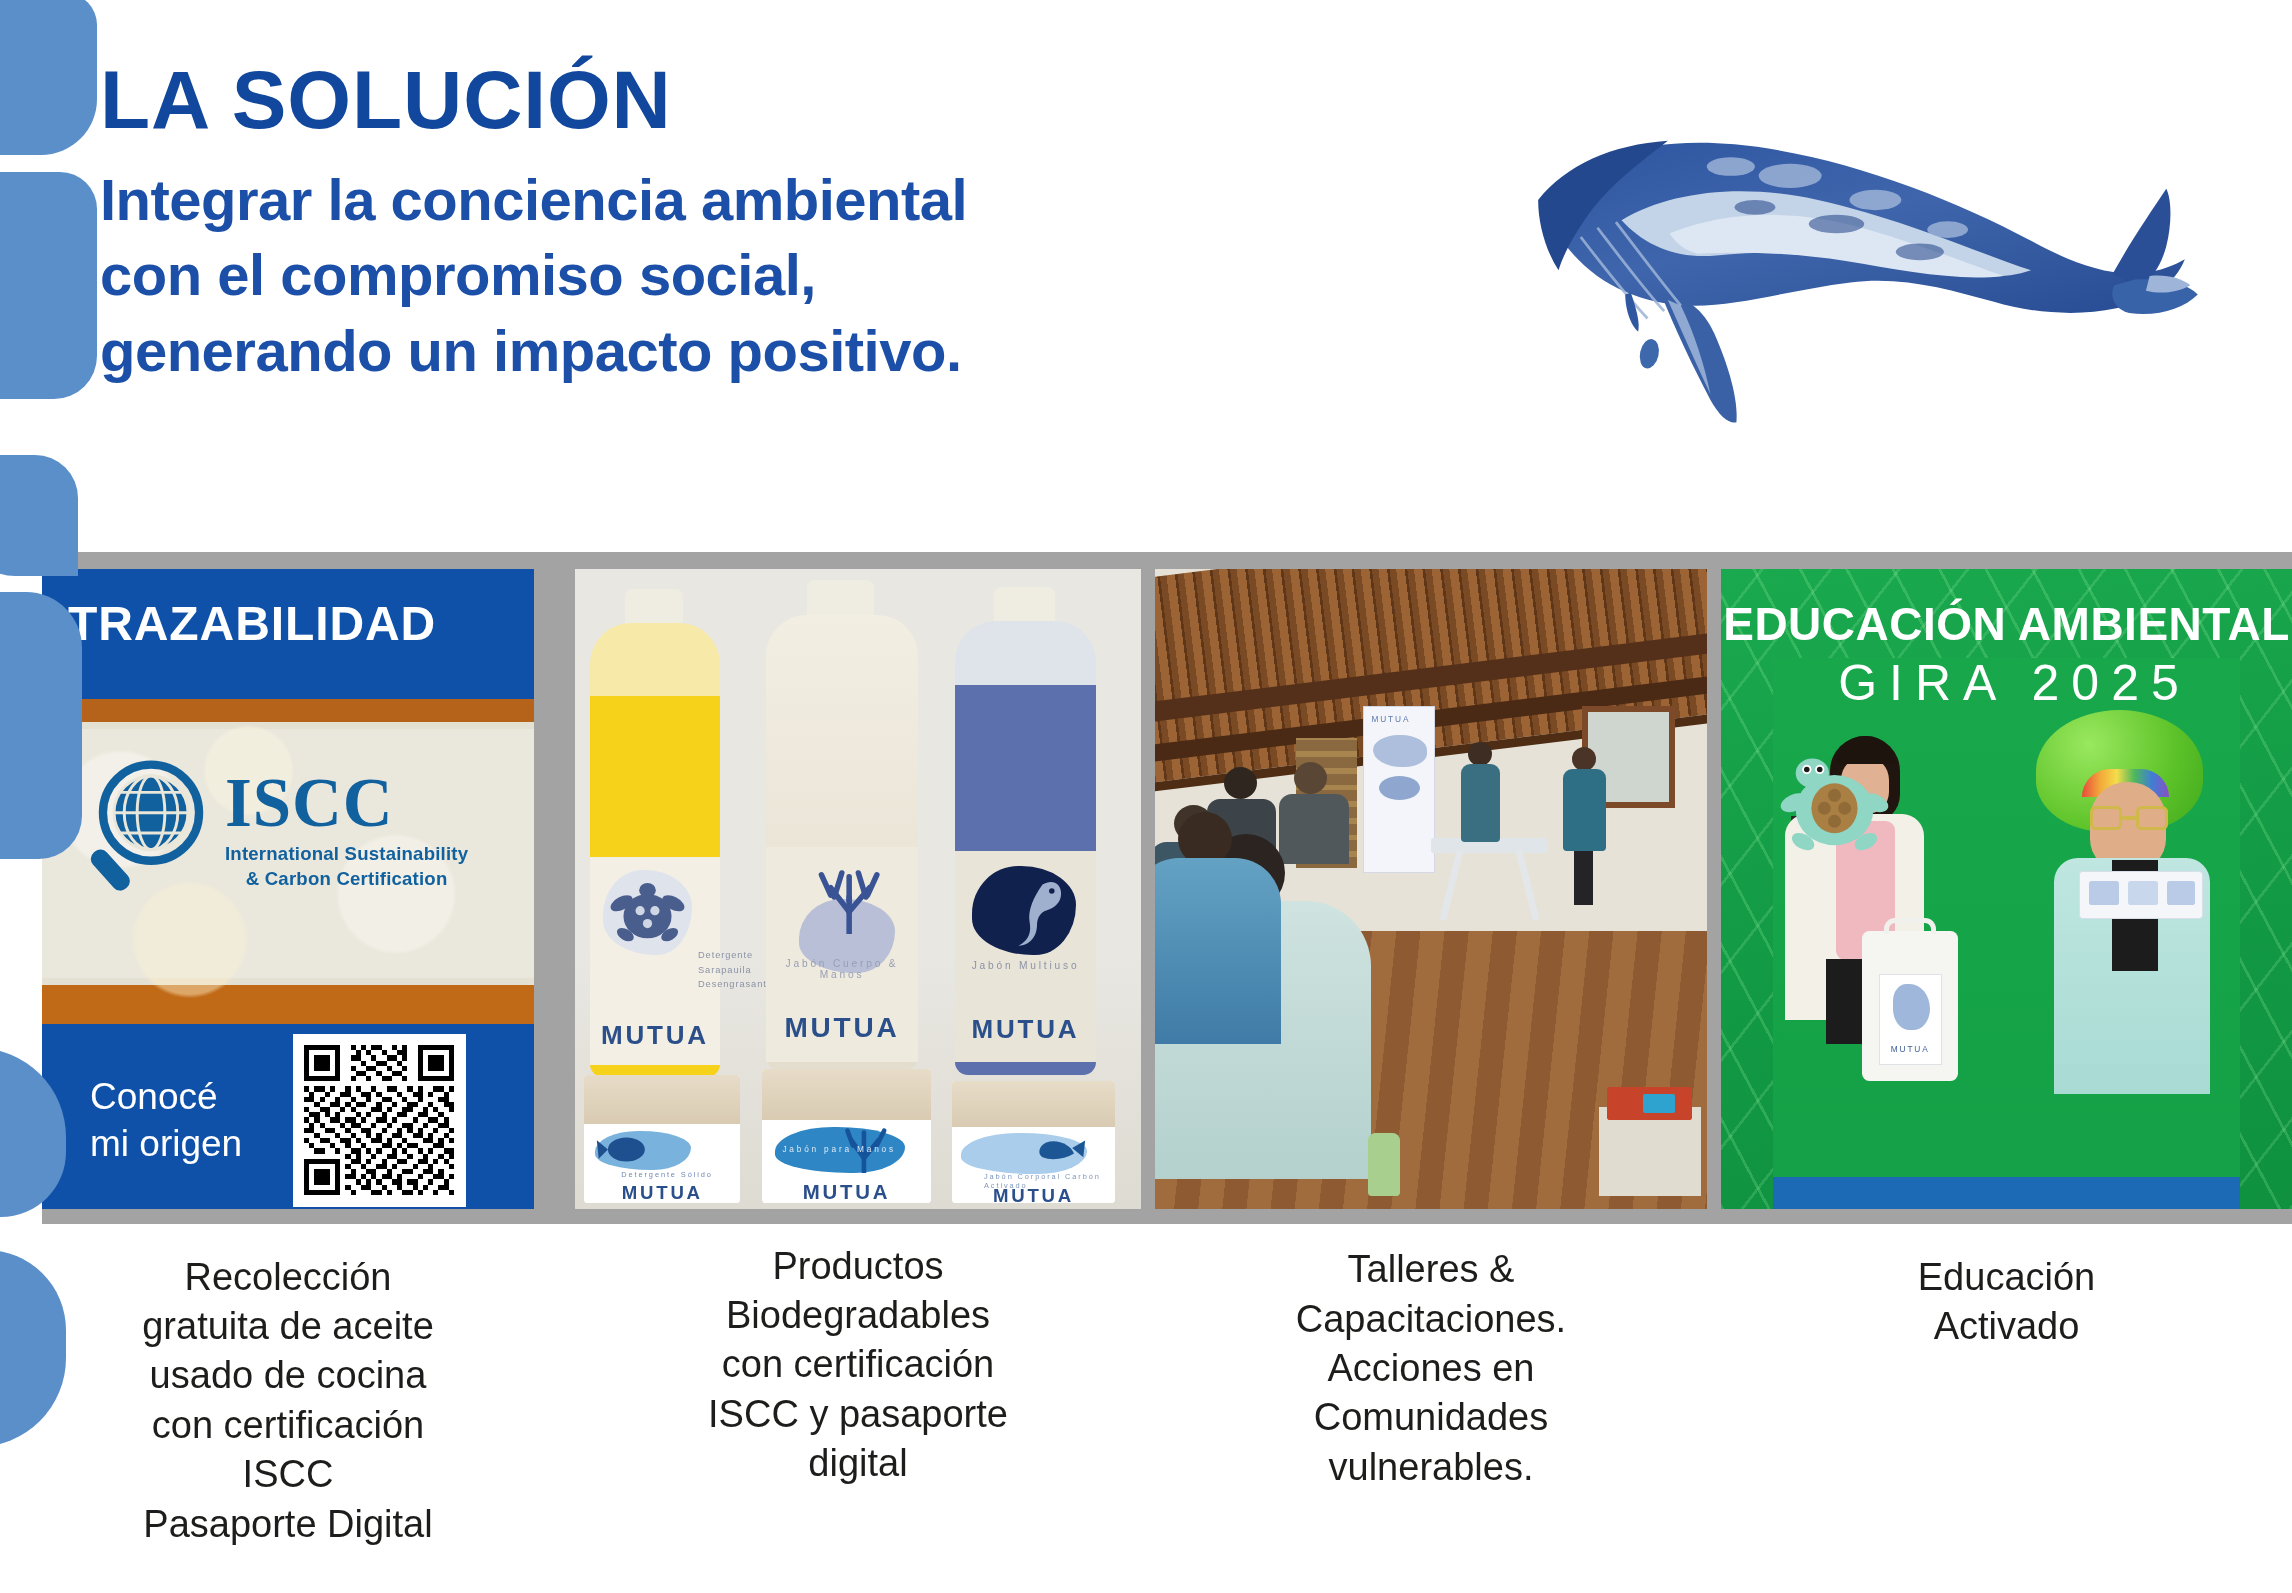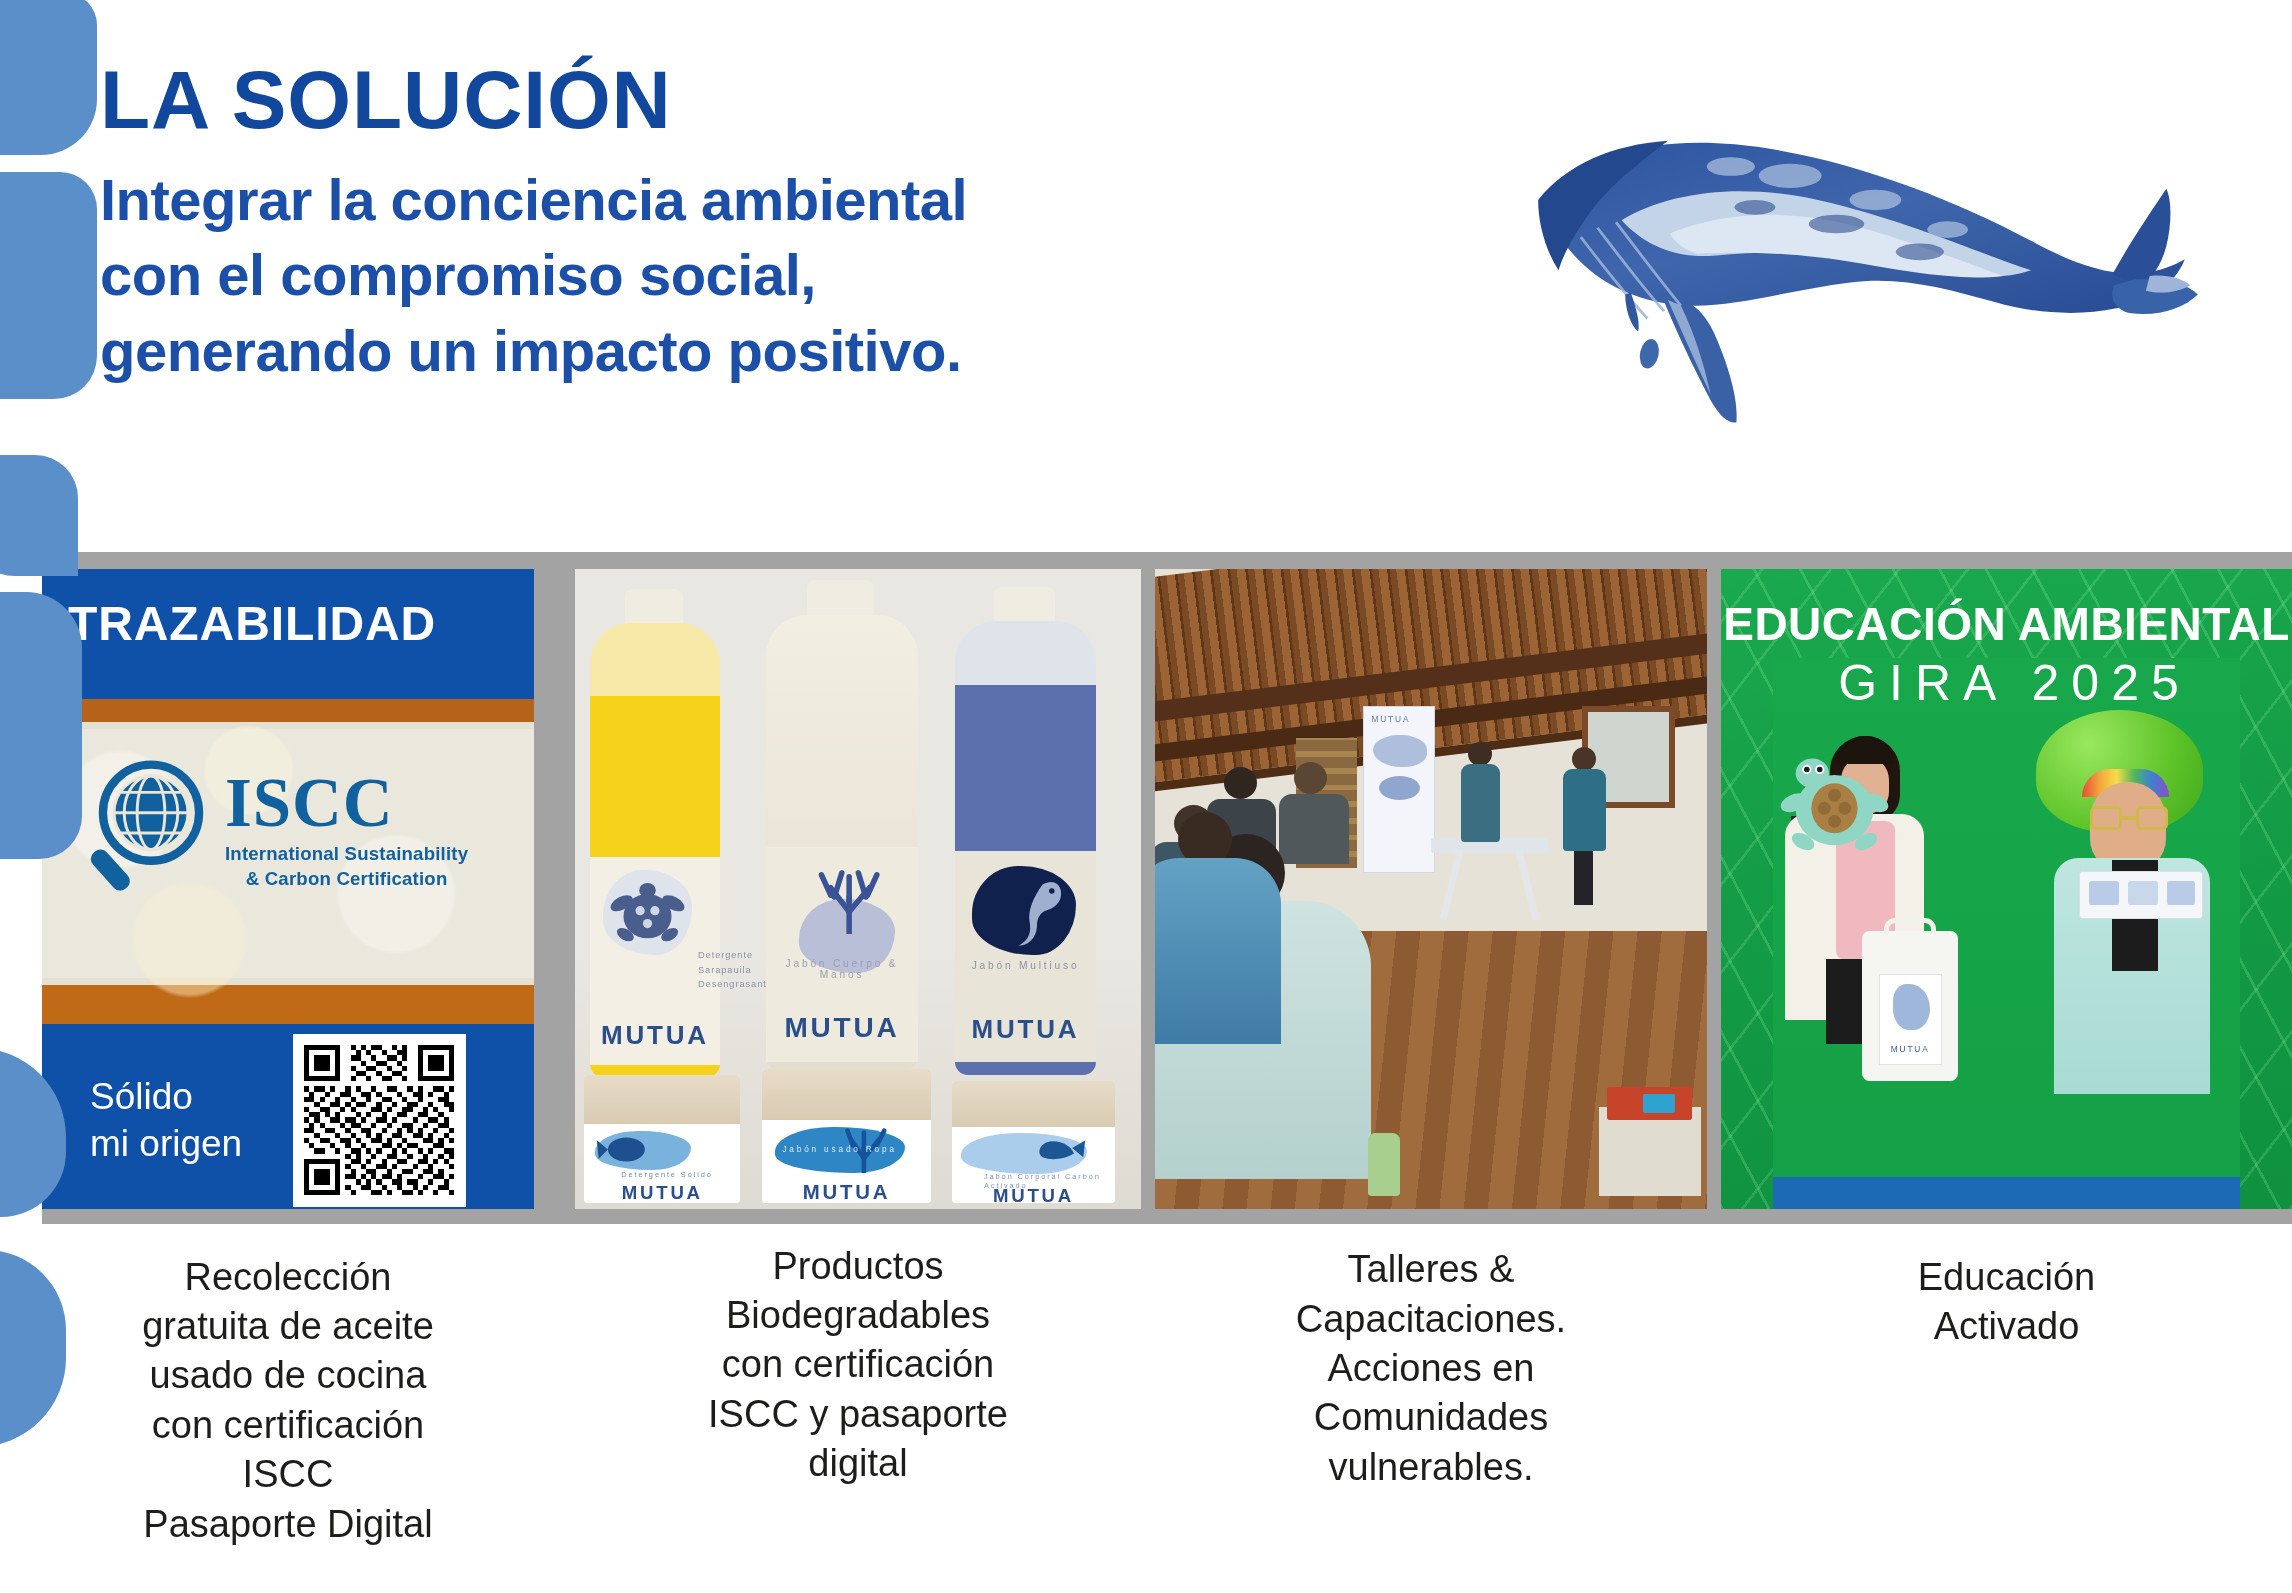--- a/index.html
+++ b/index.html
@@ -217,21 +217,21 @@
           <div id="iscc-tagline">
             <div id="iscc-tag1">International Sustainability</div>
             <div id="iscc-tag2">&amp; Carbon Certification</div>
           </div>
         </div>
       </div>
     </div>
 
     <div id="qr-block">
       <div id="qr-caption">
-        <div>Sólido</div>
+        <div>Conocé</div>
         <div>mi origen</div>
       </div>
       <div id="qr-code">
         <svg width="150" height="150" viewBox="0 0 29 29" shape-rendering="crispEdges">
           <rect width="29" height="29" fill="#fff"></rect>
           <g fill="#000">
             <path d="M0 0h7v7H0z"></path>
               <rect x="1" y="1" width="5" height="5" fill="#fff"></rect>
               <path d="M2 2h3v3H2z"></path>
             <path d="M22 0h7v7h-7z"></path>
@@ -365,21 +365,21 @@
               <g fill="none" stroke="#15539b" stroke-width="5" stroke-linecap="round">
                 <path d="M96 50 V22"></path>
                   <path d="M96 34 L82 14"></path>
                   <path d="M96 34 L112 14"></path>
                 <path d="M84 20 L78 4"></path>
                   <path d="M110 20 L118 4"></path>
                   <path d="M96 26 L96 6"></path>
               </g>
             </svg>
           </div>
-          <div style="position:absolute; left:20.4px; top:24px; font-size:8.3px; color:#dce9f5; letter-spacing:2.8px;">Jabón usado Ropa</div>
+          <div style="position:absolute; left:20.4px; top:24px; font-size:8.3px; color:#dce9f5; letter-spacing:2.8px;">Jabón para Manos</div>
           <div class="mutua" style="top:61px; font-size:20.4px;">MUTUA</div>
         </div>
       </div>
 
       <div class="jar" style="left:377px; width:163px; height:122px;">
         <div class="soap"></div>
         <div class="jl">
           <div class="blob" style="position:absolute; left:9.3px; top:5.6px; width:126px; height:41px; background:#a9cdea;">
             <svg viewBox="0 0 136 44" width="126" height="41">
                 <g fill="#1d5694">

